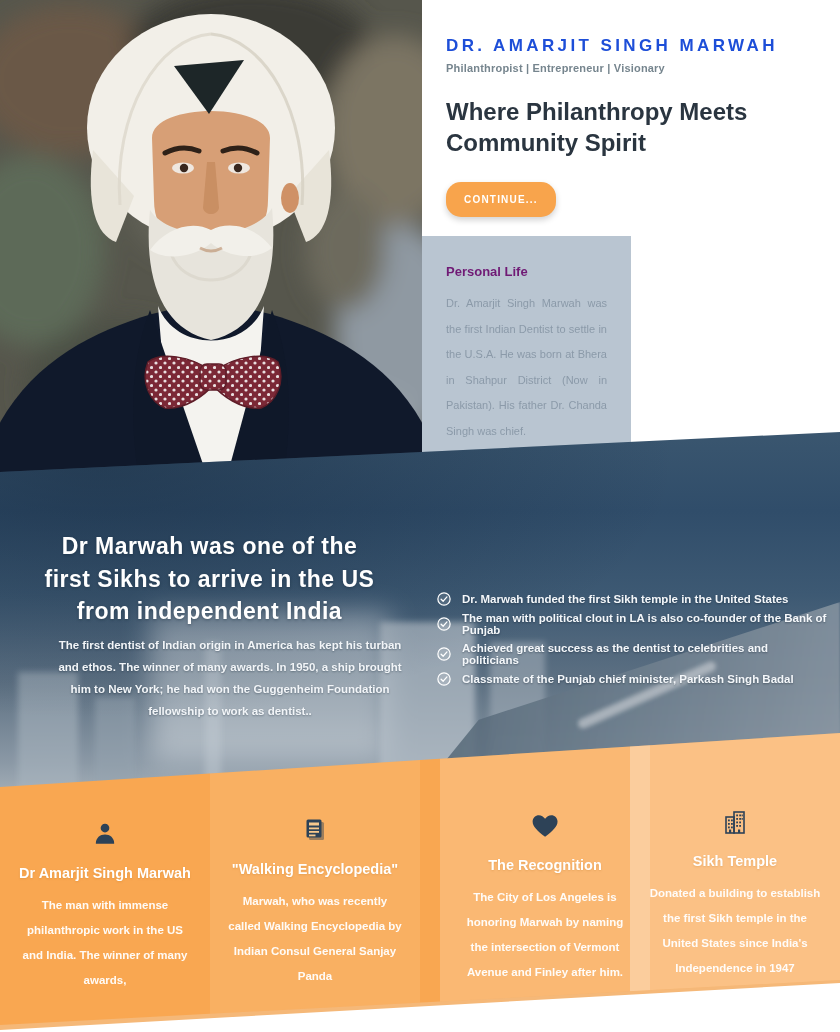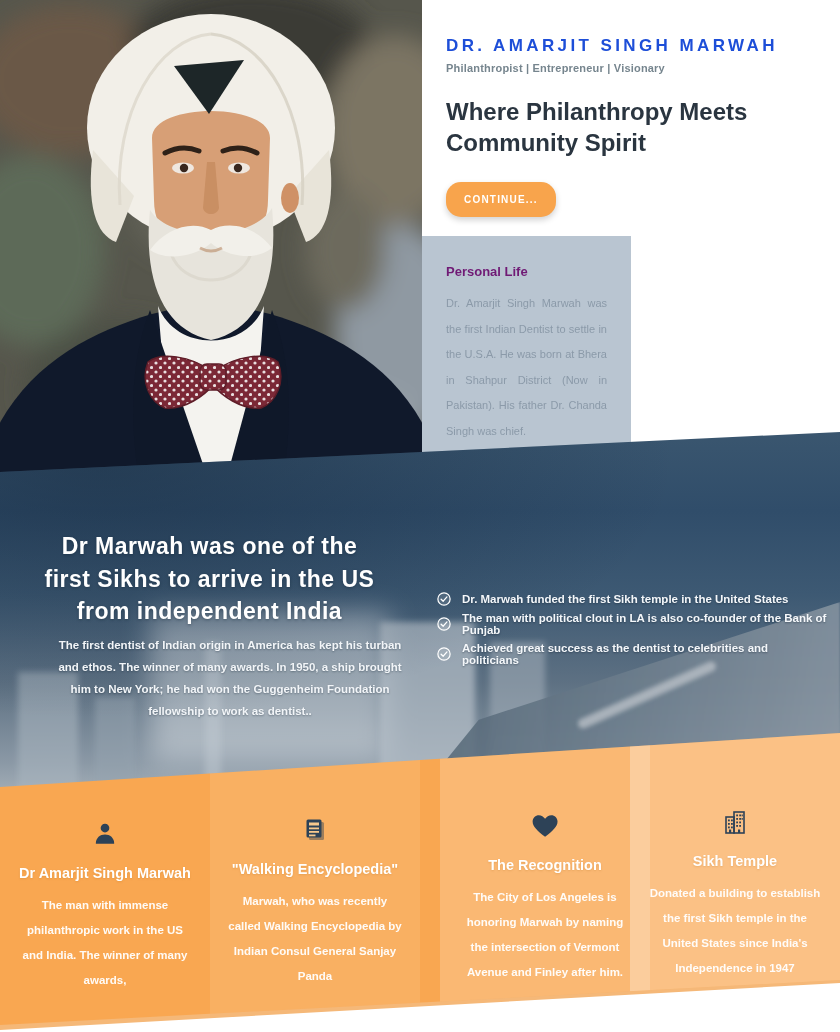--- a/index.html
+++ b/index.html
@@ -205,20 +205,27 @@
           </svg>
         <span>The man with political clout in LA is also co-founder of the Bank of Punjab</span>
       </div>
       <div class="check-row">
         <svg class="check-ic" viewBox="0 0 16 16">
             <circle cx="8" cy="8" r="7" fill="rgba(255,255,255,.12)" stroke="#fff" stroke-width="1.4"></circle>
             <path d="M4.7 8.2 L7.1 10.5 L11.4 5.6" stroke="#fff" stroke-width="1.5" fill="none" stroke-linecap="round" stroke-linejoin="round"></path>
           </svg>
         <span>Achieved great success as the dentist to celebrities and politicians</span>
       </div>
+      <div class="check-row">
+        <svg class="check-ic" viewBox="0 0 16 16">
+            <circle cx="8" cy="8" r="7" fill="rgba(255,255,255,.12)" stroke="#fff" stroke-width="1.4"></circle>
+            <path d="M4.7 8.2 L7.1 10.5 L11.4 5.6" stroke="#fff" stroke-width="1.5" fill="none" stroke-linecap="round" stroke-linejoin="round"></path>
+          </svg>
+        <span>Classmate of the Punjab chief minister, Parkash Singh Badal</span>
+      </div>
     </div>
   </div>
 
   <div class="features-shadow"></div>
   <div class="features">
 
     <div class="feat-col fc1">
       <svg class="feat-icon" viewBox="0 0 24 24">
         <circle cx="12" cy="6.5" r="4" fill="#2d4257"></circle>
         <path d="M3.5 21 C3.5 15.5 7.5 12.5 12 12.5 C16.5 12.5 20.5 15.5 20.5 21 Z" fill="#2d4257"></path>

